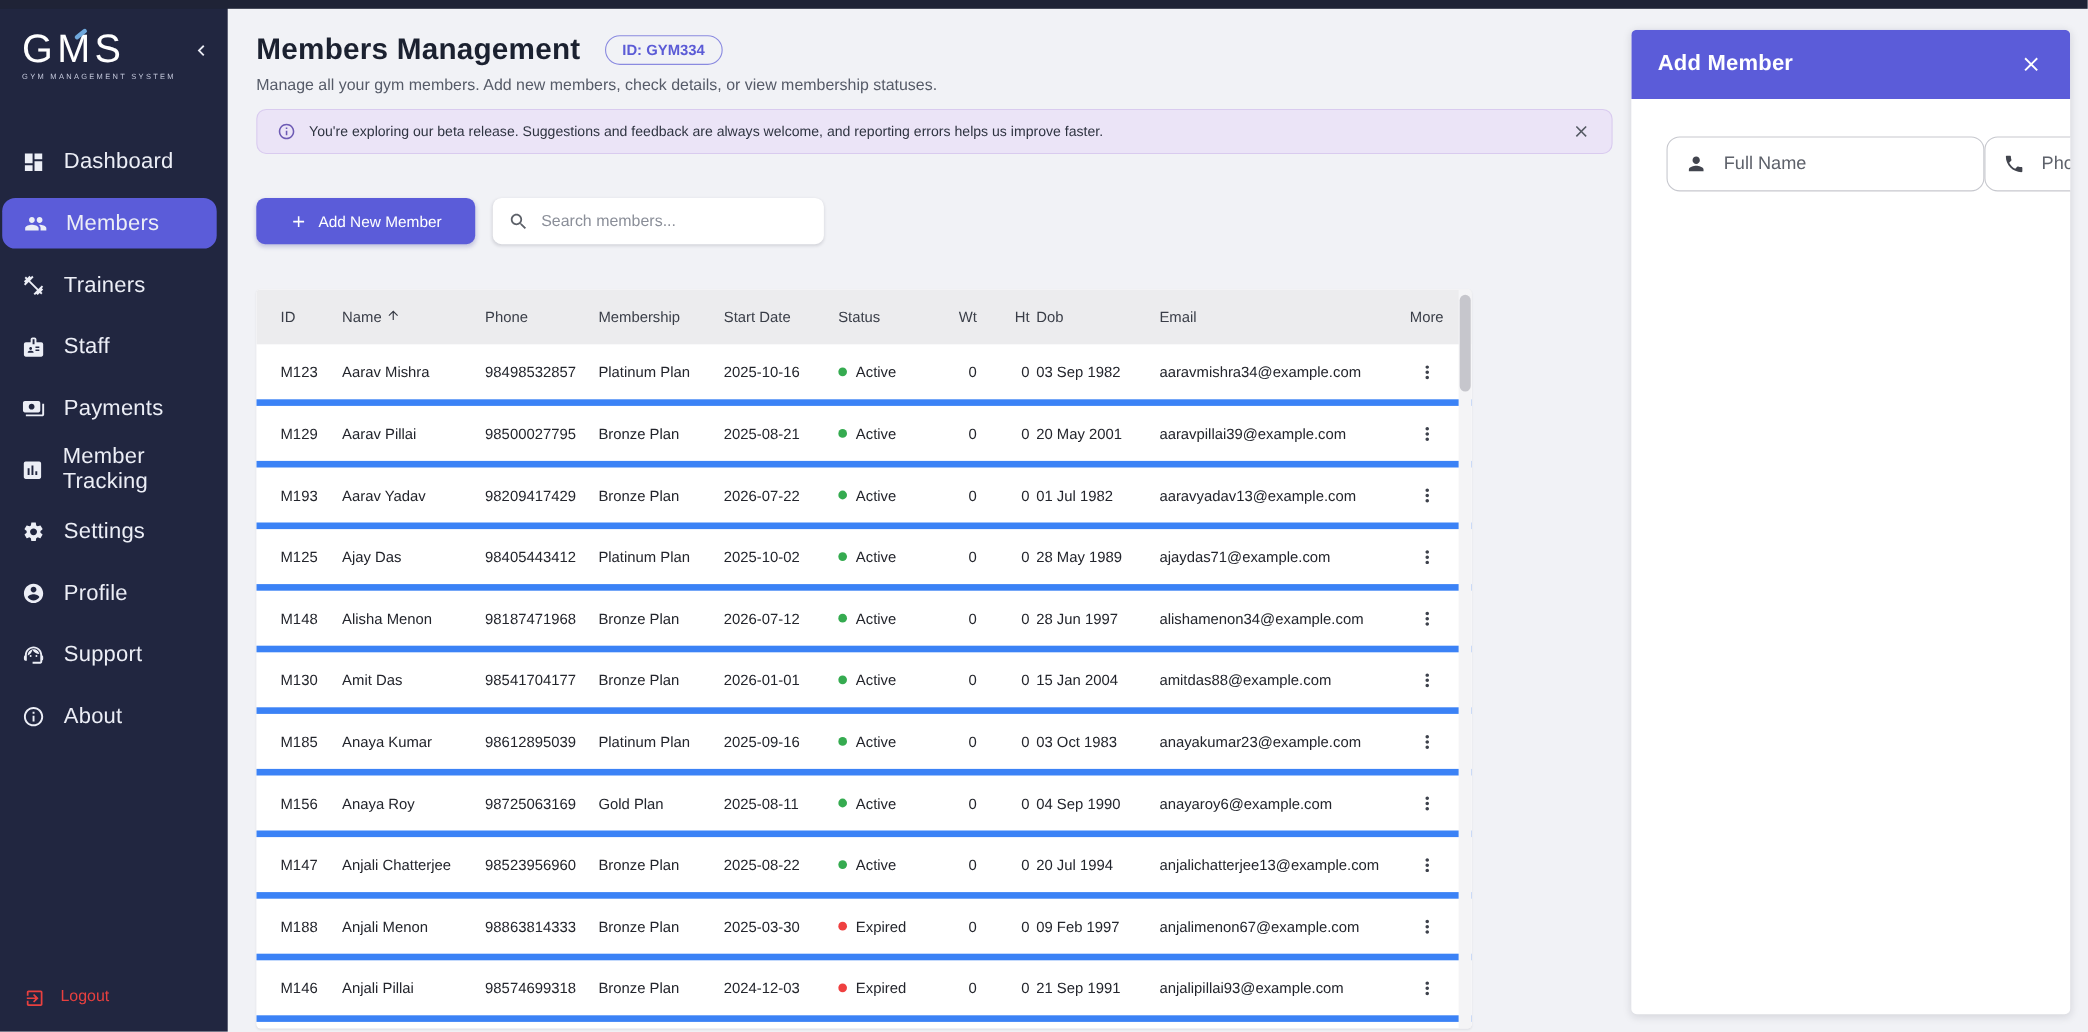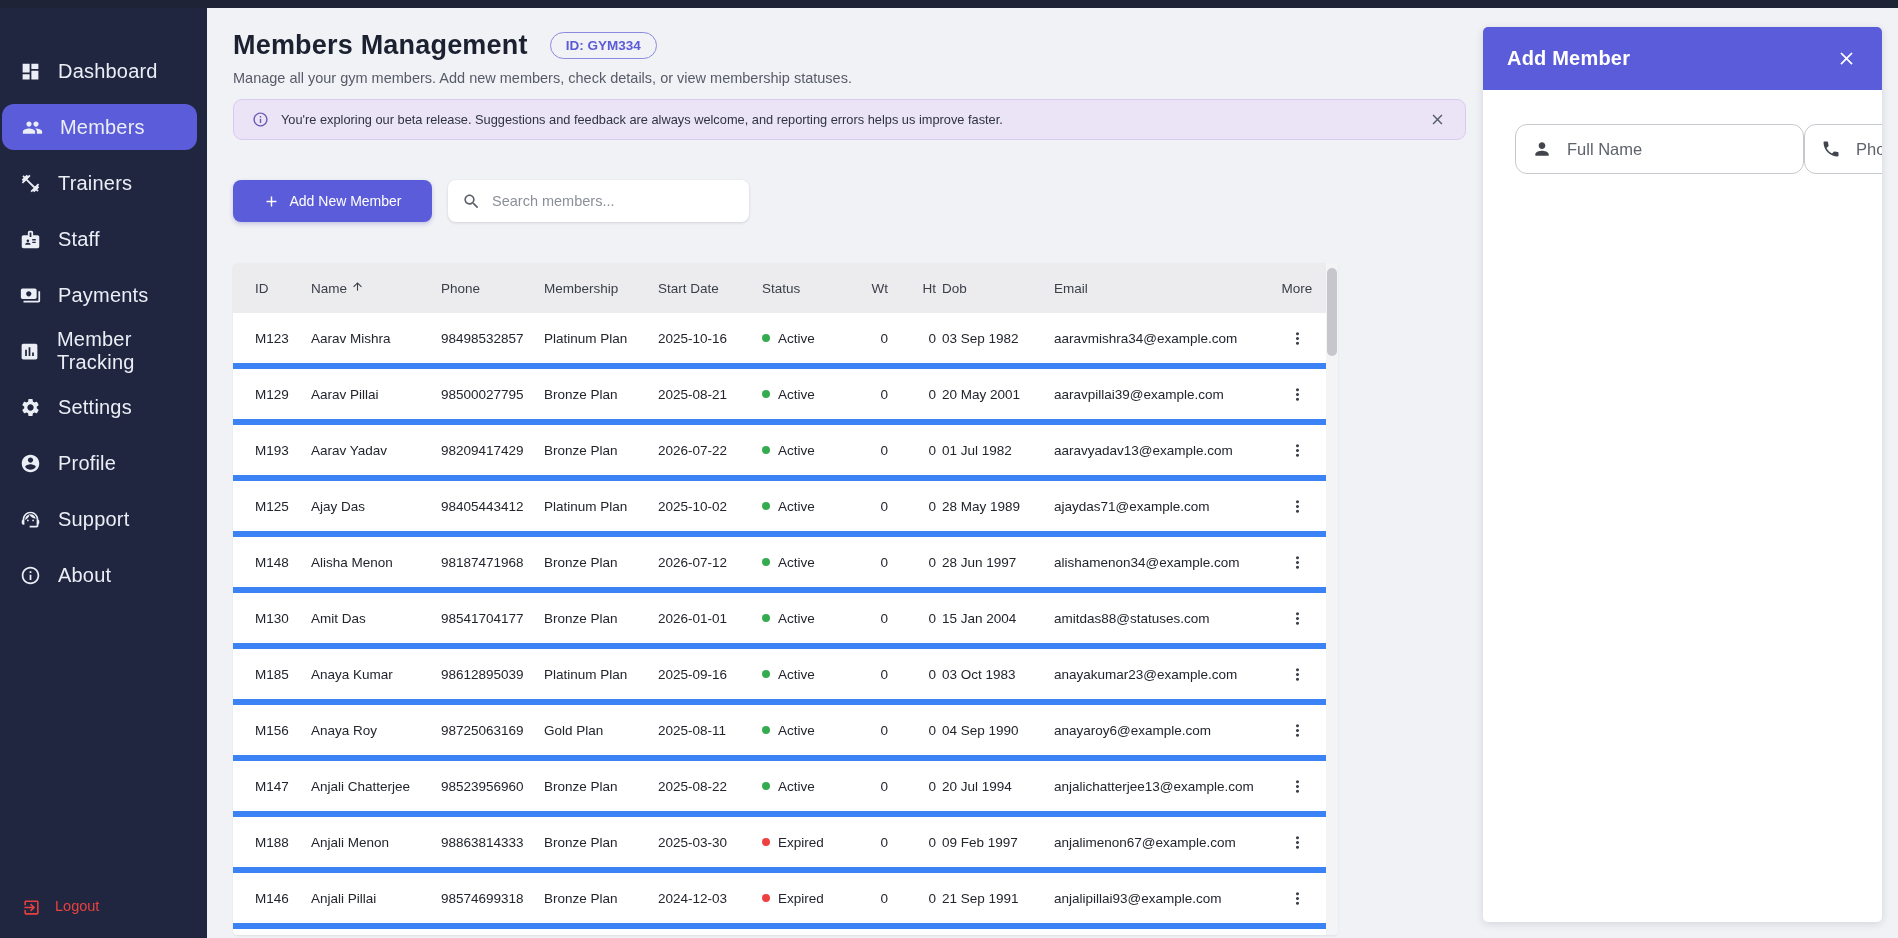--- a/index.html
+++ b/index.html
@@ -135,20 +135,29 @@
     cursor:pointer; box-shadow:0 2px 5px rgba(60,60,150,.3); font-family:inherit;
   }
   .save-btn svg { width:19px; height:19px; fill:#fff; }
 </style>
 </head>
 <body>
 
 <div class="top-strip"></div>
 
 <aside class="sidebar">
+  <div class="logo-wrap">
+    <div class="logo-text"><span>GMS</span><i class="logo-accent"></i></div>
+    <div class="logo-sub">GYM MANAGEMENT SYSTEM</div>
+    <div class="collapse-btn">
+      <svg viewBox="0 0 24 24" width="20" height="20" fill="currentColor">
+          <path d="M15.41 7.41L14 6l-6 6 6 6 1.41-1.41L10.83 12z"></path>
+        </svg>
+    </div>
+  </div>
 
   <nav class="nav">
     <div class="nav-item">
       <span class="nav-icon">
           <svg viewBox="0 0 24 24">
             <path d="M3 13h8V3H3v10zm0 8h8v-6H3v6zm10 0h8V11h-8v10zm0-18v6h8V3h-8z"></path>
           </svg>
         </span>
       <span class="nav-label">Dashboard</span>
     </div>
@@ -410,21 +419,21 @@
       <div class="td">98541704177</div>
       <div class="td">Bronze Plan</div>
       <div class="td">2026-01-01</div>
       <div class="td">
           <span class="status-dot green"></span>
           <span>Active</span>
         </div>
       <div class="td num">0</div>
       <div class="td num">0</div>
       <div class="td">15 Jan 2004</div>
-      <div class="td">amitdas88@statuses.com</div>
+      <div class="td">amitdas88@example.com</div>
       <div class="td more-c">
           <button class="more-btn">
             <svg viewBox="0 0 24 24">
               <path d="M12 8c1.1 0 2-.9 2-2s-.9-2-2-2-2 .9-2 2 .9 2 2 2zm0 2c-1.1 0-2 .9-2 2s.9 2 2 2 2-.9 2-2-.9-2-2-2zm0 6c-1.1 0-2 .9-2 2s.9 2 2 2 2-.9 2-2-.9-2-2-2z"></path>
             </svg>
           </button>
         </div>
     </div>
 
     <div class="tr">

